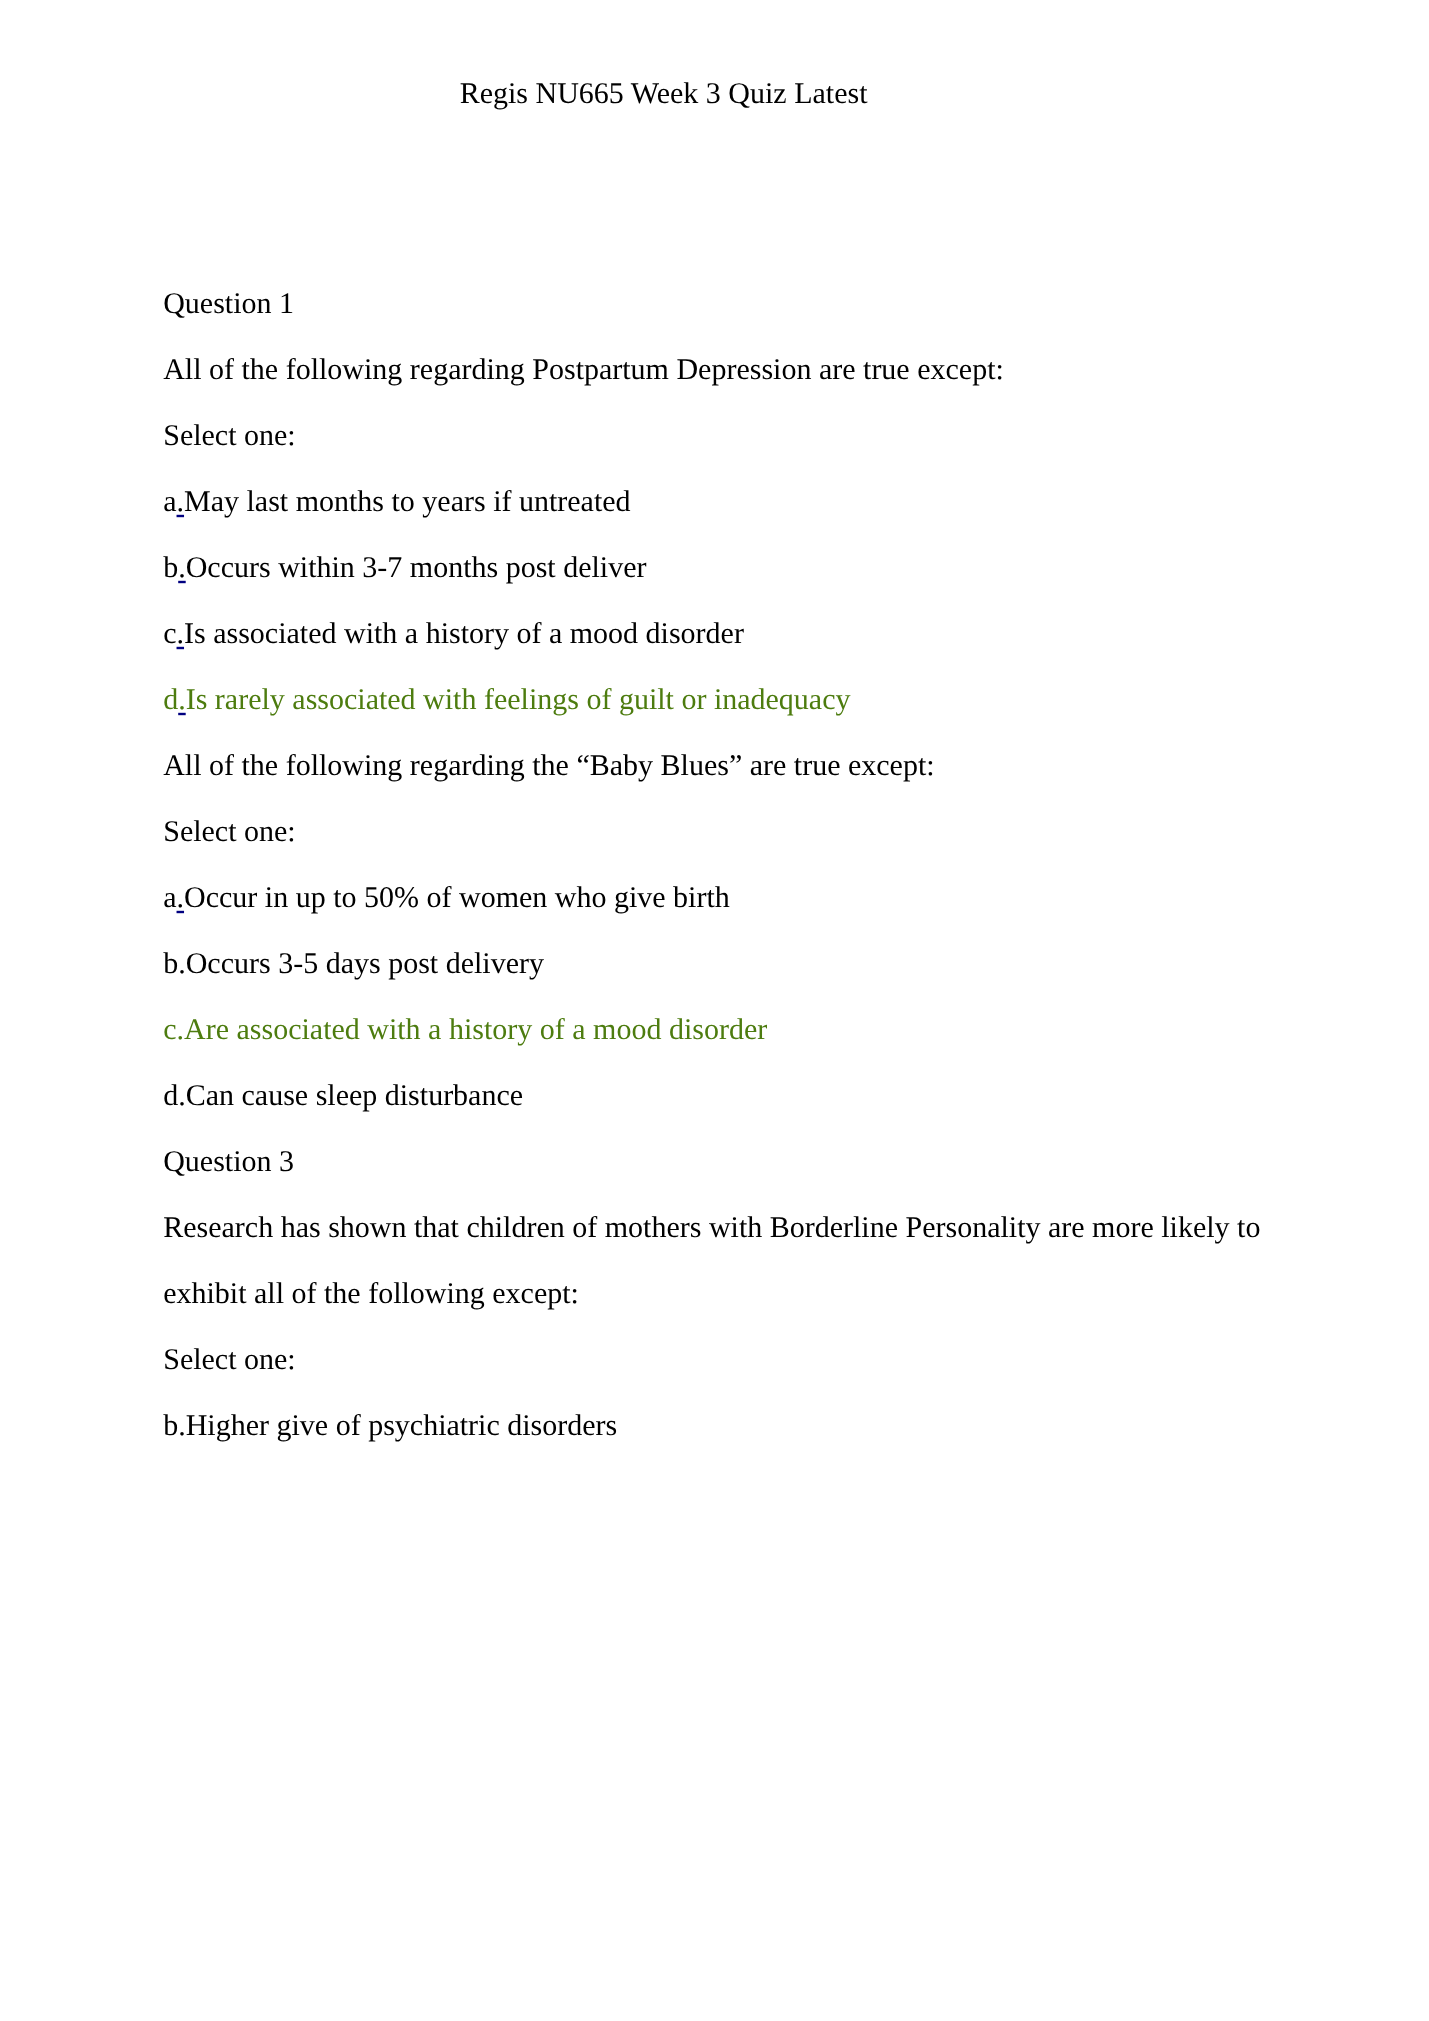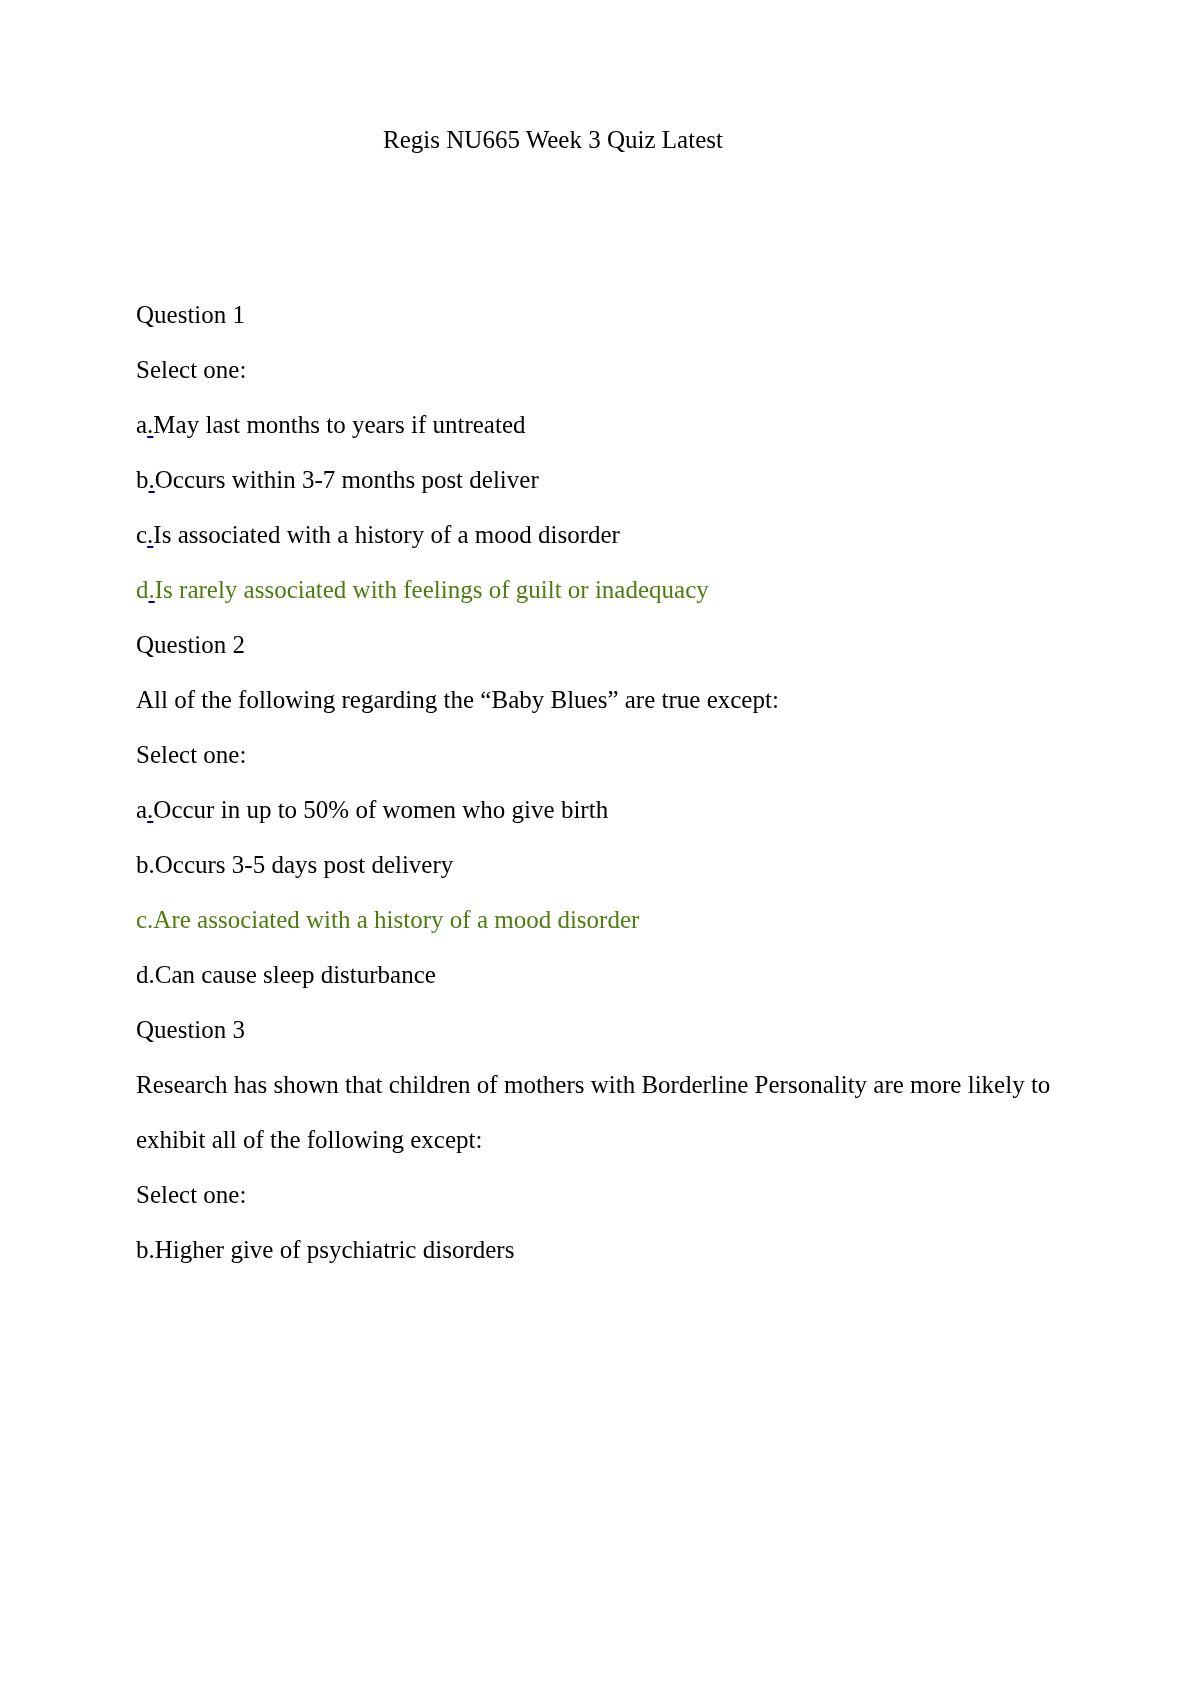--- a/index.html
+++ b/index.html
@@ -7,21 +7,21 @@
     position: relative;
     width: 1191px;
     height: 1684px;
     background: #ffffff;
     overflow: hidden;
     font-family: "Liberation Serif", "DejaVu Serif", serif;
     font-size: 25px;
     color: #000000;
   }
   .content {
-    padding: 112px 0 0 136px;
+    padding: 51px 0 0 136px;
     width: 940px;
   }
   .line { margin: 0; line-height: 55px; }
   .doc-title {
     margin: 0 0 120px 0;
     line-height: 55px;
     text-align: center;
     position: relative;
     left: -53px;
   }
@@ -37,29 +37,29 @@
 </head>
 <body>
 
 <div class="page">
   <div class="content">
 
     <p class="doc-title">Regis NU665 Week 3 Quiz Latest</p>
 
     <section>
       <p class="line">Question 1</p>
+      <p class="line">All of the following regarding Postpartum Depression are true except:</p>
       <p class="line">Select one:</p>
       <p class="line"><span>a</span><span class="dot-u">.</span><span>May last months to years if untreated</span></p>
       <p class="line"><span>b</span><span class="dot-u">.</span><span>Occurs within 3-7 months post deliver</span></p>
       <p class="line"><span>c</span><span class="dot-u">.</span><span>Is associated with a history of a mood disorder</span></p>
       <p class="line red"><span>d</span><span class="dot-u">.</span><span>Is rarely associated with feelings of guilt or inadequacy</span></p>
     </section>
 
     <section>
-      <p class="line">Question 2</p>
       <p class="line">All of the following regarding the “Baby Blues” are true except:</p>
       <p class="line">Select one:</p>
       <p class="line"><span>a</span><span class="dot-u">.</span><span>Occur in up to 50% of women who give birth</span></p>
       <p class="line"><span>b</span><span>.</span><span>Occurs 3-5 days post delivery</span></p>
       <p class="line red"><span>c</span><span>.</span><span>Are associated with a history of a mood disorder</span></p>
       <p class="line"><span>d</span><span>.</span><span>Can cause sleep disturbance</span></p>
     </section>
 
     <section>
       <p class="line">Question 3</p>

